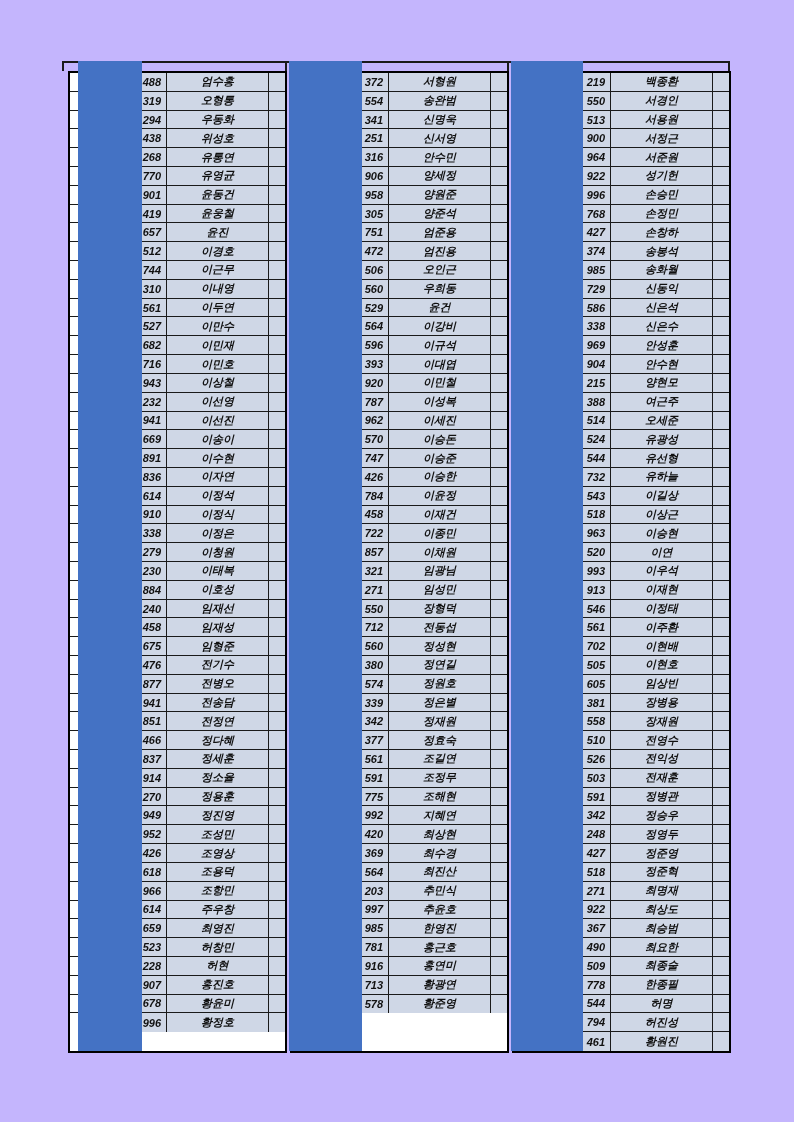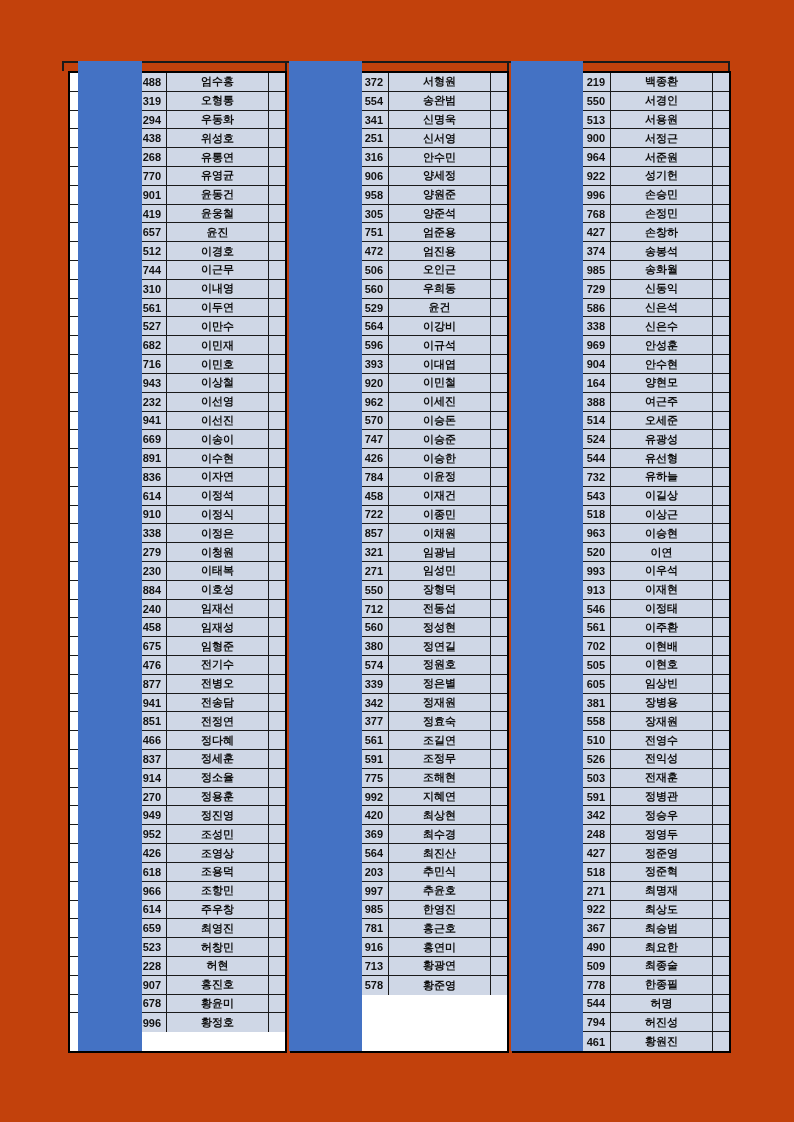--- a/index.html
+++ b/index.html
@@ -1,21 +1,22 @@
 <!DOCTYPE html>
 <html style="--accent: #4472c4; --cell-bg: #cfd7e6; --colA-bg: #ffffff; --border-dark: #1a1a1a; --border-outer: #000000; --text: #111111;"><head>
 <meta charset="utf-8">
 <style>
   html,body{margin:0;padding:0;}
   .page{
     position:relative;
     width:794px;height:1122px;
-    background:#c2410c;
+    background:#c4b5fd;
     overflow:hidden;
     font-family:"Liberation Sans","DejaVu Sans",sans-serif;
+    font-style:italic;
   }
   
   .topline{
     position:absolute;top:61px;left:62px;width:668px;height:2px;
     background:var(--border-dark,#1a1a1a);z-index:1;
   }
   .topstub{
     position:absolute;top:61px;width:2px;height:10px;
     background:var(--border-dark,#1a1a1a);z-index:1;
   }
@@ -480,20 +481,26 @@
           <div class="cell c-d"></div>
         </div>
         <div class="row">
           <div class="cell c-a"></div>
           <div class="cell c-num">920</div>
           <div class="cell c-name">이민철</div>
           <div class="cell c-d"></div>
         </div>
         <div class="row">
           <div class="cell c-a"></div>
+          <div class="cell c-num">787</div>
+          <div class="cell c-name">이성복</div>
+          <div class="cell c-d"></div>
+        </div>
+        <div class="row">
+          <div class="cell c-a"></div>
           <div class="cell c-num">962</div>
           <div class="cell c-name">이세진</div>
           <div class="cell c-d"></div>
         </div>
         <div class="row">
           <div class="cell c-a"></div>
           <div class="cell c-num">570</div>
           <div class="cell c-name">이승돈</div>
           <div class="cell c-d"></div>
         </div>
@@ -772,21 +779,21 @@
           <div class="cell c-d"></div>
         </div>
         <div class="row">
           <div class="cell c-a"></div>
           <div class="cell c-num">904</div>
           <div class="cell c-name">안수현</div>
           <div class="cell c-d"></div>
         </div>
         <div class="row">
           <div class="cell c-a"></div>
-          <div class="cell c-num">164</div>
+          <div class="cell c-num">215</div>
           <div class="cell c-name">양현모</div>
           <div class="cell c-d"></div>
         </div>
         <div class="row">
           <div class="cell c-a"></div>
           <div class="cell c-num">388</div>
           <div class="cell c-name">여근주</div>
           <div class="cell c-d"></div>
         </div>
         <div class="row">

